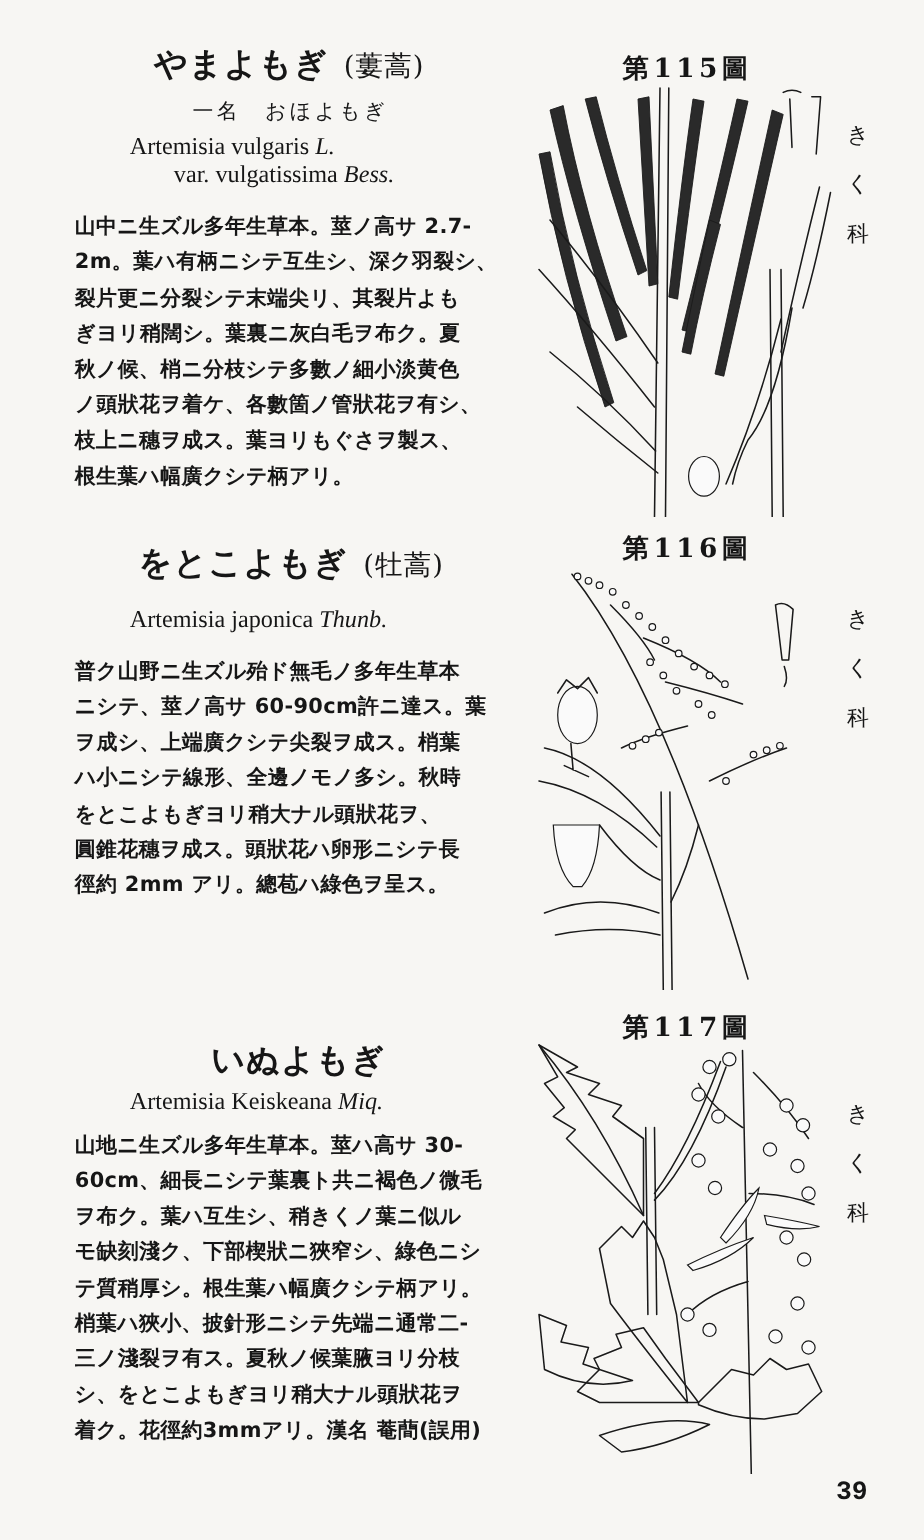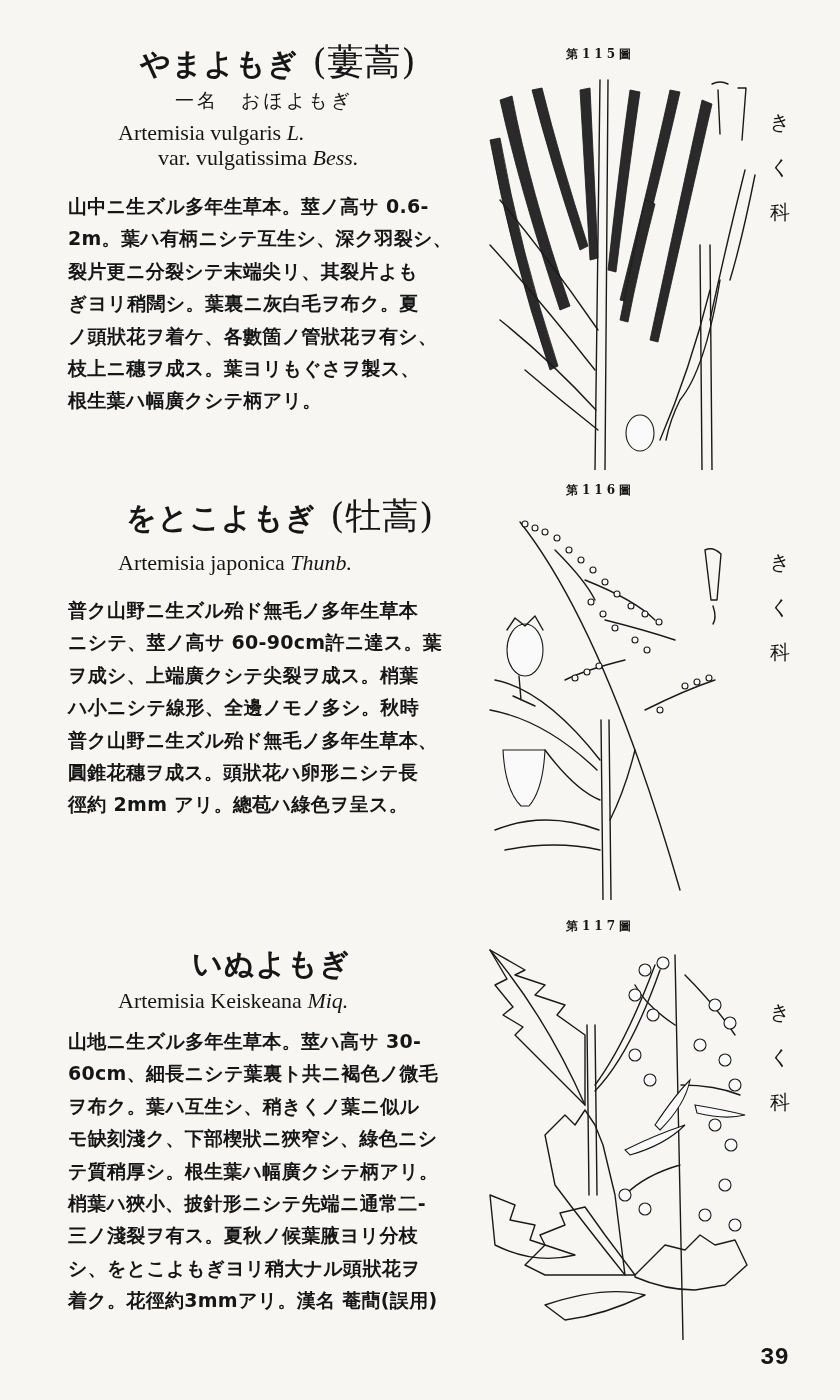--- a/index.html
+++ b/index.html
@@ -8,32 +8,32 @@
     background: #f7f6f3;
     color: #161616;
     font-family: "DejaVu Serif", serif;
     position: relative;
   }
   .page { position: absolute; inset: 0; }
   .title {
     position: absolute; font-weight: bold; font-size: 30px; letter-spacing: 1px;
     font-family: "DejaVu Sans", sans-serif; white-space: nowrap;
   }
-  .title .kanji { font-weight: normal; font-size: 36px; margin-left: 14px; font-family: "DejaVu Serif", serif; }
+  .title .kanji { font-weight: normal; font-size: 25px; margin-left: 14px; font-family: "DejaVu Serif", serif; }
   .alias { position: absolute; font-size: 19px; letter-spacing: 3px; white-space: nowrap; font-family: "DejaVu Sans", sans-serif; }
   .sci { position: absolute; font-size: 22px; white-space: nowrap; font-family: "Liberation Serif", serif; }
   .sci i { font-style: italic; }
   .body {
     position: absolute; left: 68px; width: 398px;
     font-family: "DejaVu Sans", sans-serif; font-weight: bold;
     font-size: 19px; line-height: 32.4px; letter-spacing: 0.3px;
   }
   .body span { display: block; white-space: nowrap; }
   .fig-label {
-    position: absolute; font-size: 12px; font-weight: bold; letter-spacing: 4px;
+    position: absolute; font-size: 24px; font-weight: bold; letter-spacing: 4px;
     font-family: "DejaVu Serif", serif; white-space: nowrap;
   }
   .family {
     position: absolute; font-size: 20px; width: 26px; text-align: center;
     font-family: "DejaVu Sans", sans-serif; line-height: 45px;
   }
   .family span { display: block; }
   .plate { position: absolute; }
   .page-num {
     position: absolute; left: 760px; top: 1344px;
@@ -53,24 +53,25 @@
       <span>やまよもぎ</span><span class="kanji">(蔞蒿)</span>
     </div>
     <div class="alias" style="left:175px; top:88px;">一名　おほよもぎ</div>
     <div class="sci" style="left:118px; top:120px;">
       <span>Artemisia vulgaris</span> <i>L.</i>
     </div>
     <div class="sci" style="left:158px; top:145px;">
       <span>var. vulgatissima</span> <i>Bess.</i>
     </div>
     <div class="body" style="top:190px;">
-      <span>山中ニ生ズル多年生草本。莖ノ高サ 0.6-</span>
+      <span>山中ニ生ズル多年生草本。莖ノ高サ 2.7-</span>
       <span>2m。葉ハ有柄ニシテ互生シ、深ク羽裂シ、</span>
       <span>裂片更ニ分裂シテ末端尖リ、其裂片よも</span>
       <span>ぎヨリ稍闊シ。葉裏ニ灰白毛ヲ布ク。夏</span>
+      <span>秋ノ候、梢ニ分枝シテ多數ノ細小淡黄色</span>
       <span>ノ頭狀花ヲ着ケ、各數箇ノ管狀花ヲ有シ、</span>
       <span>枝上ニ穗ヲ成ス。葉ヨリもぐさヲ製ス、</span>
       <span>根生葉ハ幅廣クシテ柄アリ。</span>
     </div>
   </div>
 
   <div class="fig-label" style="left:566px; top:46px;">第115圖</div>
   <div class="family" style="left:767px; top:100px;">
     <span>き</span>
     <span>く</span>
@@ -107,21 +108,21 @@
       <span>をとこよもぎ</span><span class="kanji">(牡蒿)</span>
     </div>
     <div class="sci" style="left:118px; top:550px;">
       <span>Artemisia japonica</span> <i>Thunb.</i>
     </div>
     <div class="body" style="top:594px;">
       <span>普ク山野ニ生ズル殆ド無毛ノ多年生草本</span>
       <span>ニシテ、莖ノ高サ 60-90cm許ニ達ス。葉</span>
       <span>ヲ成シ、上端廣クシテ尖裂ヲ成ス。梢葉</span>
       <span>ハ小ニシテ線形、全邊ノモノ多シ。秋時</span>
-      <span>普ク山野ニ生ズル殆ド無毛ノ多年生草本、</span>
+      <span>をとこよもぎヨリ稍大ナル頭狀花ヲ、</span>
       <span>圓錐花穗ヲ成ス。頭狀花ハ卵形ニシテ長</span>
       <span>徑約 2mm アリ。總苞ハ綠色ヲ呈ス。</span>
     </div>
   </div>
 
   <div class="fig-label" style="left:566px; top:482px;">第116圖</div>
   <div class="family" style="left:767px; top:540px;">
     <span>き</span>
     <span>く</span>
     <span>科</span>

